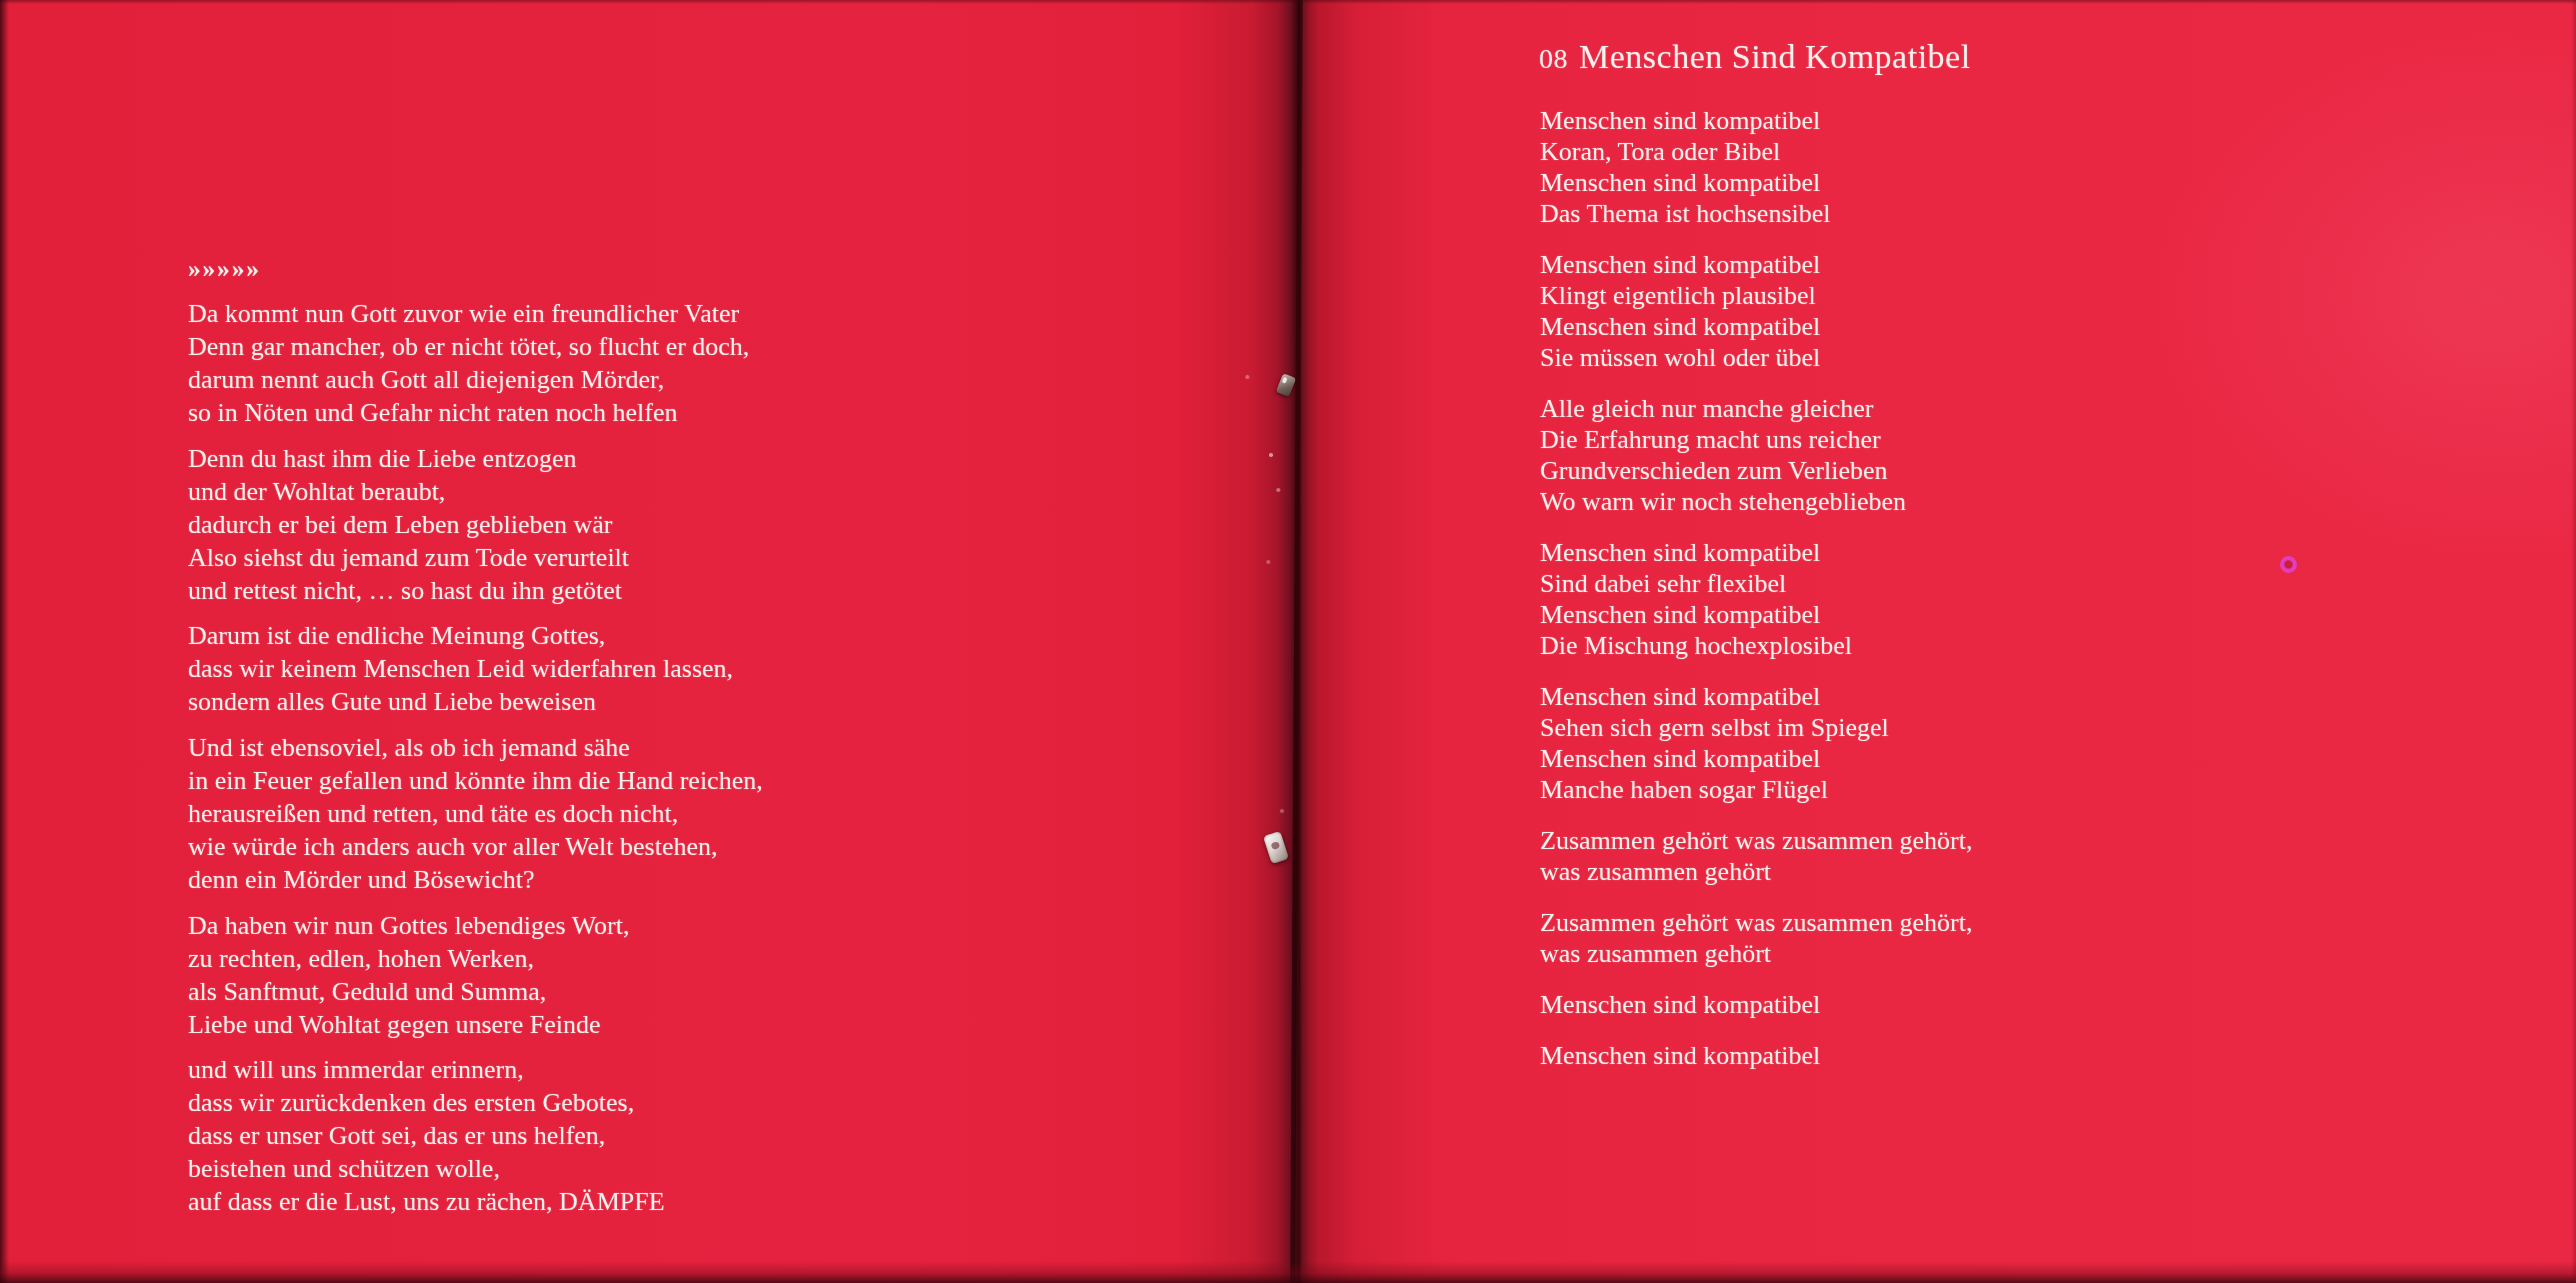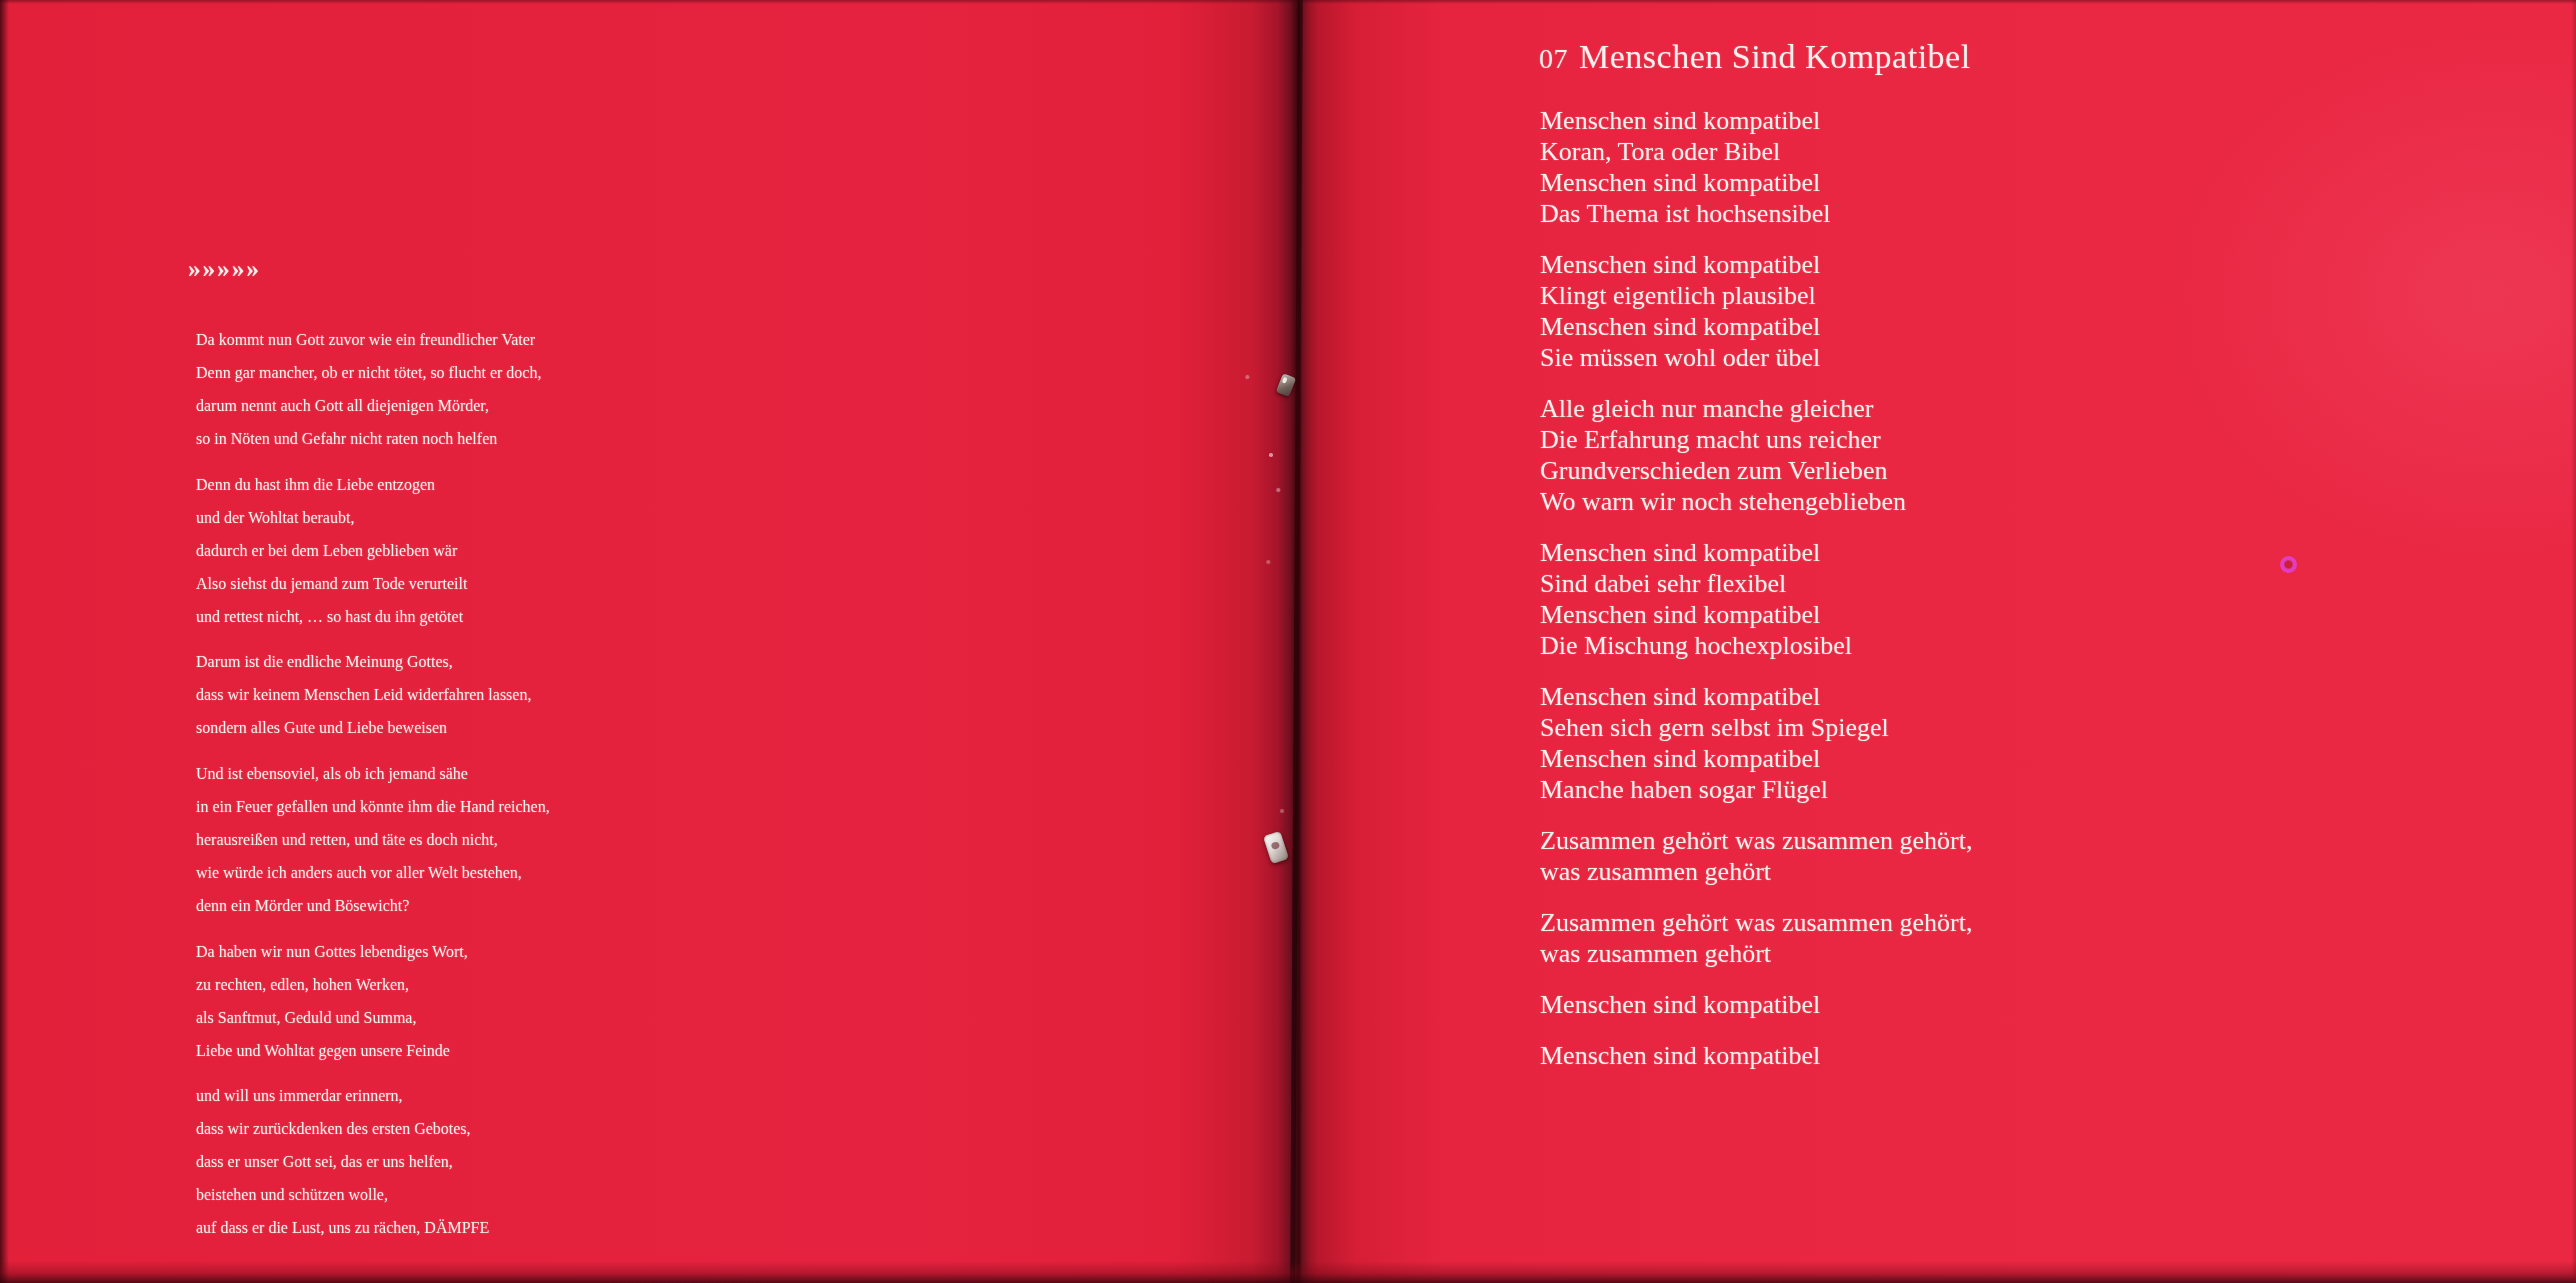--- a/index.html
+++ b/index.html
@@ -128,25 +128,24 @@
   }
   .continuation-marks {
     position: absolute;
     left: 188px; top: 253px;
     font-size: 25.5px; line-height: 31px;
     letter-spacing: 1.8px;
     font-weight: bold;
   }
   .left-lyrics {
     position: absolute;
-    left: 188px; top: 323px;
-    font-size: 16px;
+    left: 188px; top: 297px;
+    font-size: 26px;
     line-height: 33px;
     width: 954px;
-    margin-left: 8px;
   }
   .left-lyrics p.stanza { margin: 0 0 12.7px 0; }
   .track-header {
     position: absolute;
     left: 1539px; top: 36px;
     font-size: 34px;
     line-height: 42px;
     letter-spacing: 0.5px;
     white-space: nowrap;
   }
@@ -189,21 +188,21 @@
   <div class="left-lyrics txt">
       <p class="stanza">Da kommt nun Gott zuvor wie ein freundlicher Vater<br>Denn gar mancher, ob er nicht tötet, so flucht er doch,<br>darum nennt auch Gott all diejenigen Mörder,<br>so in Nöten und Gefahr nicht raten noch helfen</p>
       <p class="stanza">Denn du hast ihm die Liebe entzogen<br>und der Wohltat beraubt,<br>dadurch er bei dem Leben geblieben wär<br>Also siehst du jemand zum Tode verurteilt<br>und rettest nicht, … so hast du ihn getötet</p>
       <p class="stanza">Darum ist die endliche Meinung Gottes,<br>dass wir keinem Menschen Leid widerfahren lassen,<br>sondern alles Gute und Liebe beweisen</p>
       <p class="stanza">Und ist ebensoviel, als ob ich jemand sähe<br>in ein Feuer gefallen und könnte ihm die Hand reichen,<br>herausreißen und retten, und täte es doch nicht,<br>wie würde ich anders auch vor aller Welt bestehen,<br>denn ein Mörder und Bösewicht?</p>
       <p class="stanza">Da haben wir nun Gottes lebendiges Wort,<br>zu rechten, edlen, hohen Werken,<br>als Sanftmut, Geduld und Summa,<br>Liebe und Wohltat gegen unsere Feinde</p>
       <p class="stanza">und will uns immerdar erinnern,<br>dass wir zurückdenken des ersten Gebotes,<br>dass er unser Gott sei, das er uns helfen,<br>beistehen und schützen wolle,<br>auf dass er die Lust, uns zu rächen, DÄMPFE</p>
     </div>
 
   <div class="track-header txt">
-    <span class="track-number">07</span><span>Menschen Sind Kompatibel</span>
+    <span class="track-number">08</span><span>Menschen Sind Kompatibel</span>
   </div>
 
   <div class="right-lyrics txt">
       <p class="stanza">Menschen sind kompatibel<br>Koran, Tora oder Bibel<br>Menschen sind kompatibel<br>Das Thema ist hochsensibel</p>
       <p class="stanza">Menschen sind kompatibel<br>Klingt eigentlich plausibel<br>Menschen sind kompatibel<br>Sie müssen wohl oder übel</p>
       <p class="stanza">Alle gleich nur manche gleicher<br>Die Erfahrung macht uns reicher<br>Grundverschieden zum Verlieben<br>Wo warn wir noch stehengeblieben</p>
       <p class="stanza">Menschen sind kompatibel<br>Sind dabei sehr flexibel<br>Menschen sind kompatibel<br>Die Mischung hochexplosibel</p>
       <p class="stanza">Menschen sind kompatibel<br>Sehen sich gern selbst im Spiegel<br>Menschen sind kompatibel<br>Manche haben sogar Flügel</p>
       <p class="stanza">Zusammen gehört was zusammen gehört,<br>was zusammen gehört</p>
       <p class="stanza">Zusammen gehört was zusammen gehört,<br>was zusammen gehört</p>

